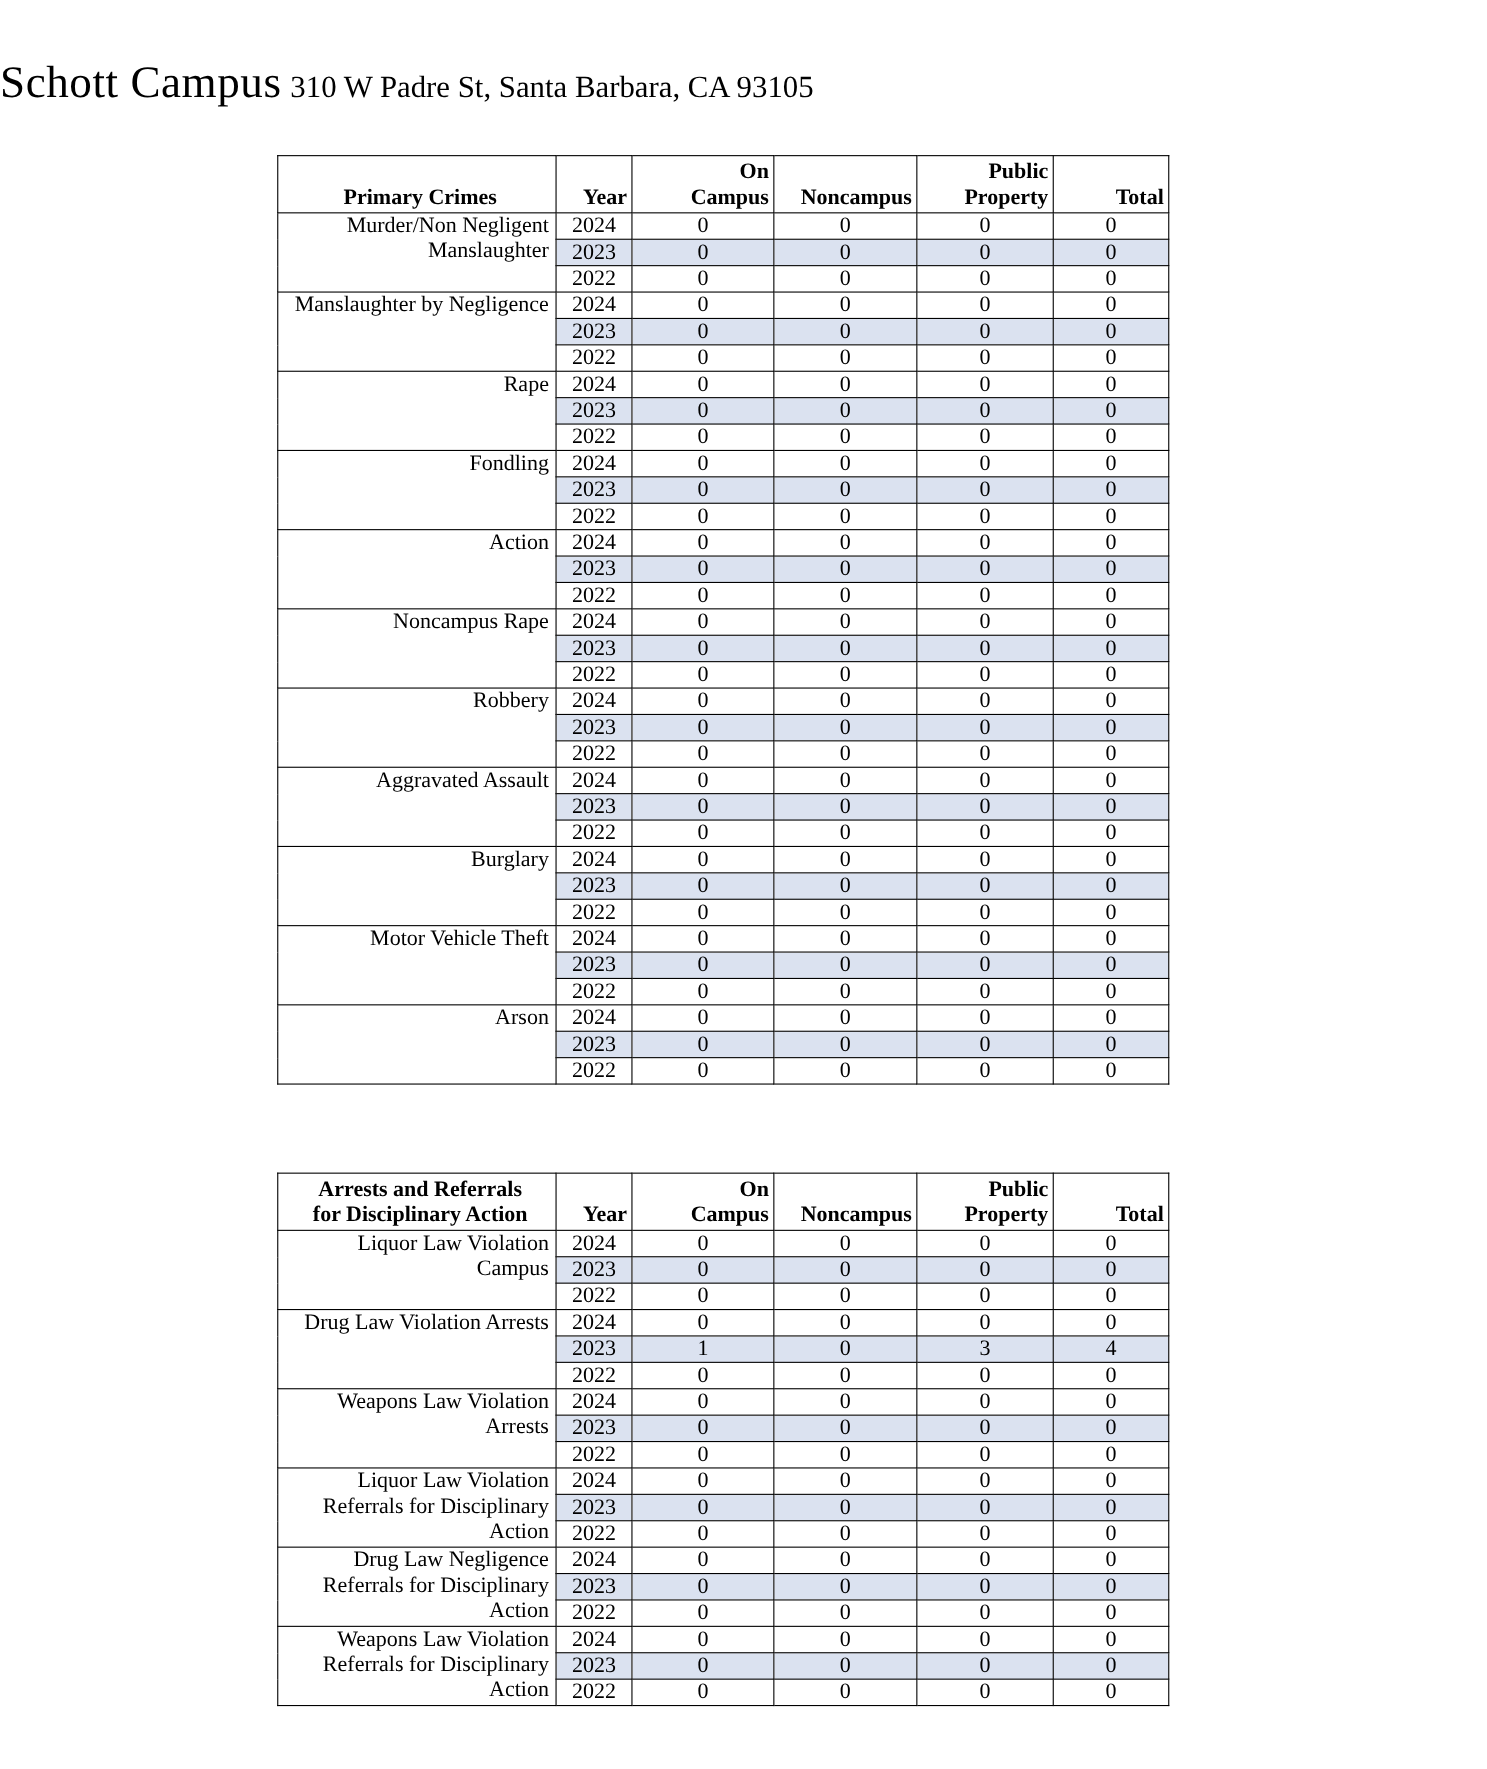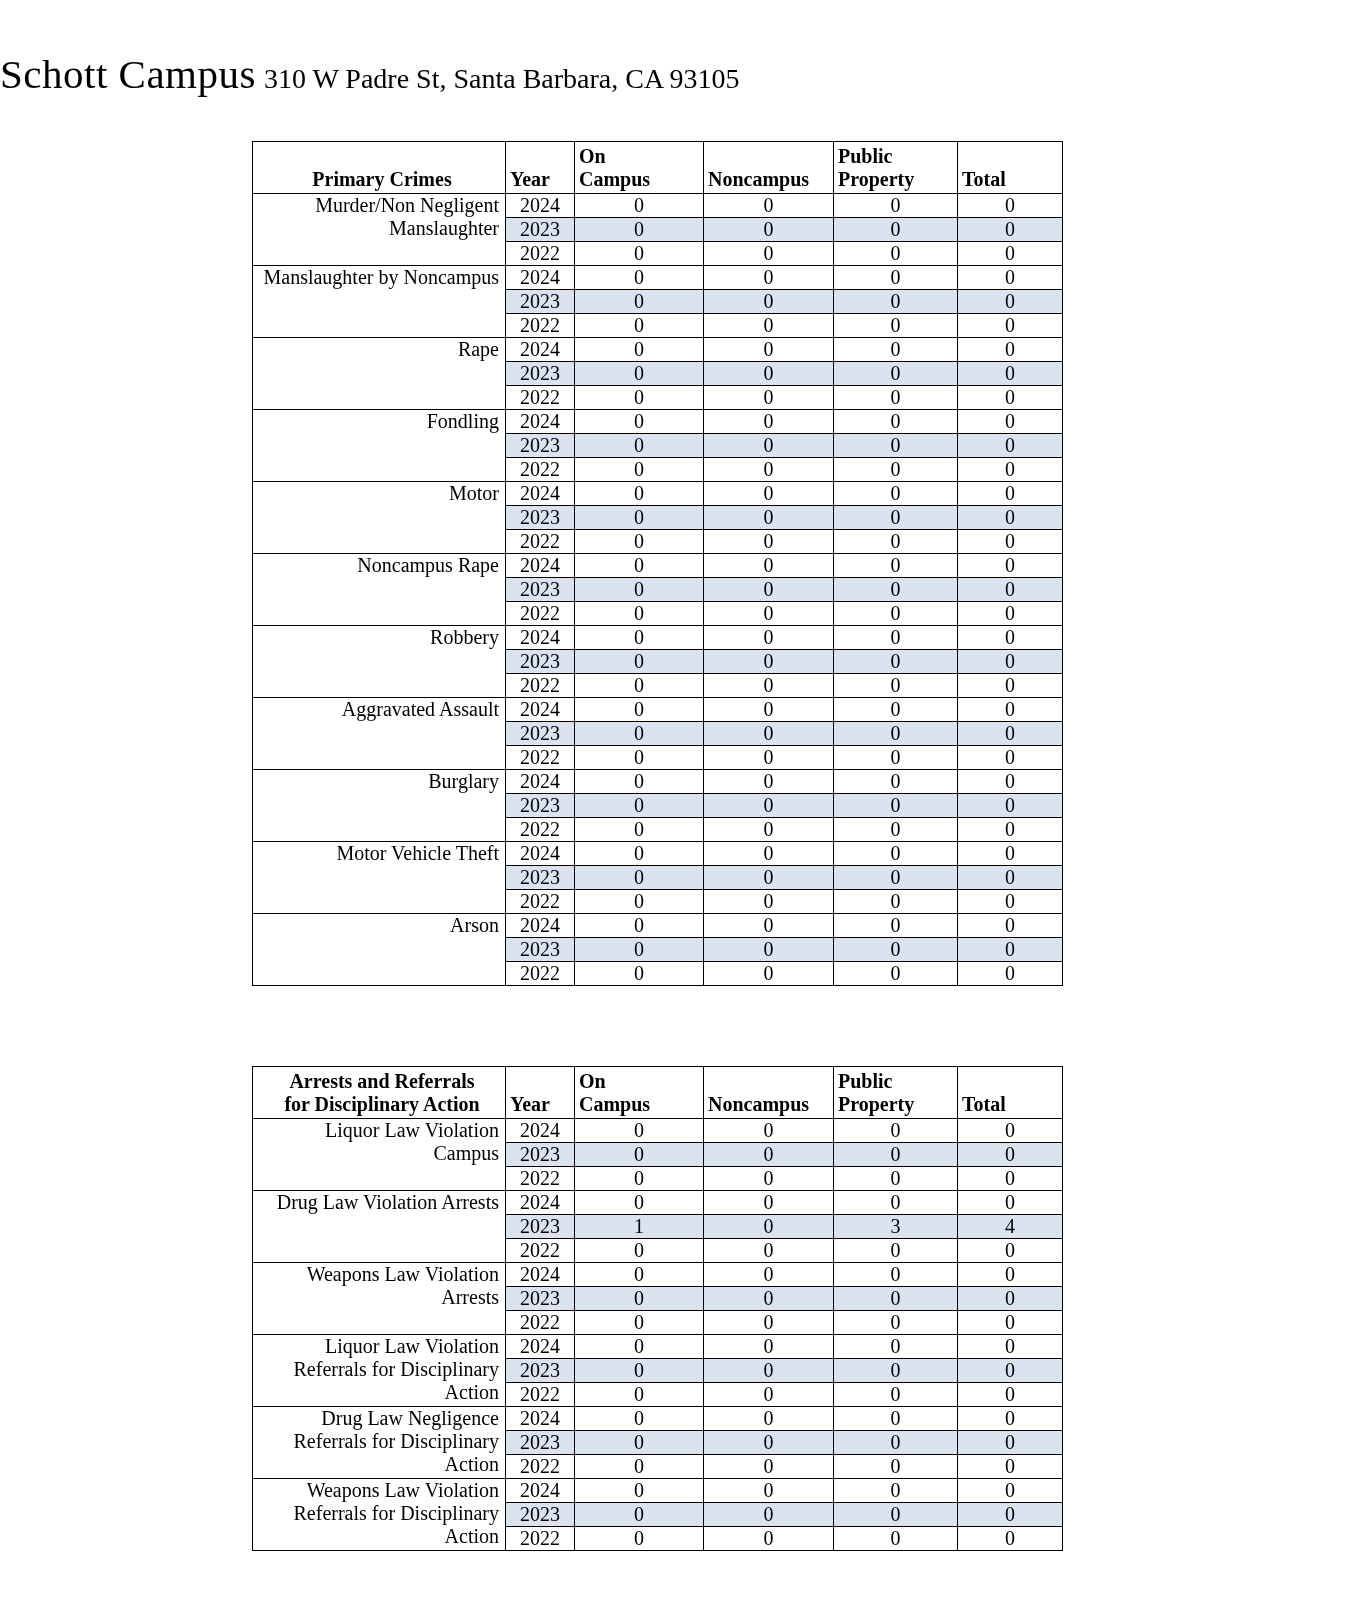--- a/index.html
+++ b/index.html
@@ -30,21 +30,21 @@
 
   .crime-table th, .crime-table td {
     border: 1px solid #000;
     font-size: 20px;
     line-height: 23px;
     overflow: hidden;
   }
   .crime-table th {
     font-weight: bold;
     vertical-align: bottom;
-    text-align: left;
+    text-align: right;
     white-space: pre-line;
     padding: 3px 4px 2px 4px;
   }
   .crime-table th.cat-h {
     text-align: center;
     padding-left: 10px;
   }
   .crime-table td {
     text-align: center;
     padding: 0 2px;
@@ -104,21 +104,21 @@
         <td>0</td>
       </tr>
       <tr>
         <td>2022</td>
         <td>0</td>
         <td>0</td>
         <td>0</td>
         <td>0</td>
       </tr>
       <tr>
-        <td rowspan="3" class="cat">Manslaughter by Noncampus</td>
+        <td rowspan="3" class="cat">Manslaughter by Negligence</td>
         <td>2024</td>
         <td>0</td>
         <td>0</td>
         <td>0</td>
         <td>0</td>
       </tr>
       <tr class="shaded">
         <td>2023</td>
         <td>0</td>
         <td>0</td>
@@ -170,21 +170,21 @@
         <td>0</td>
       </tr>
       <tr>
         <td>2022</td>
         <td>0</td>
         <td>0</td>
         <td>0</td>
         <td>0</td>
       </tr>
       <tr>
-        <td rowspan="3" class="cat">Motor</td>
+        <td rowspan="3" class="cat">Action</td>
         <td>2024</td>
         <td>0</td>
         <td>0</td>
         <td>0</td>
         <td>0</td>
       </tr>
       <tr class="shaded">
         <td>2023</td>
         <td>0</td>
         <td>0</td>

